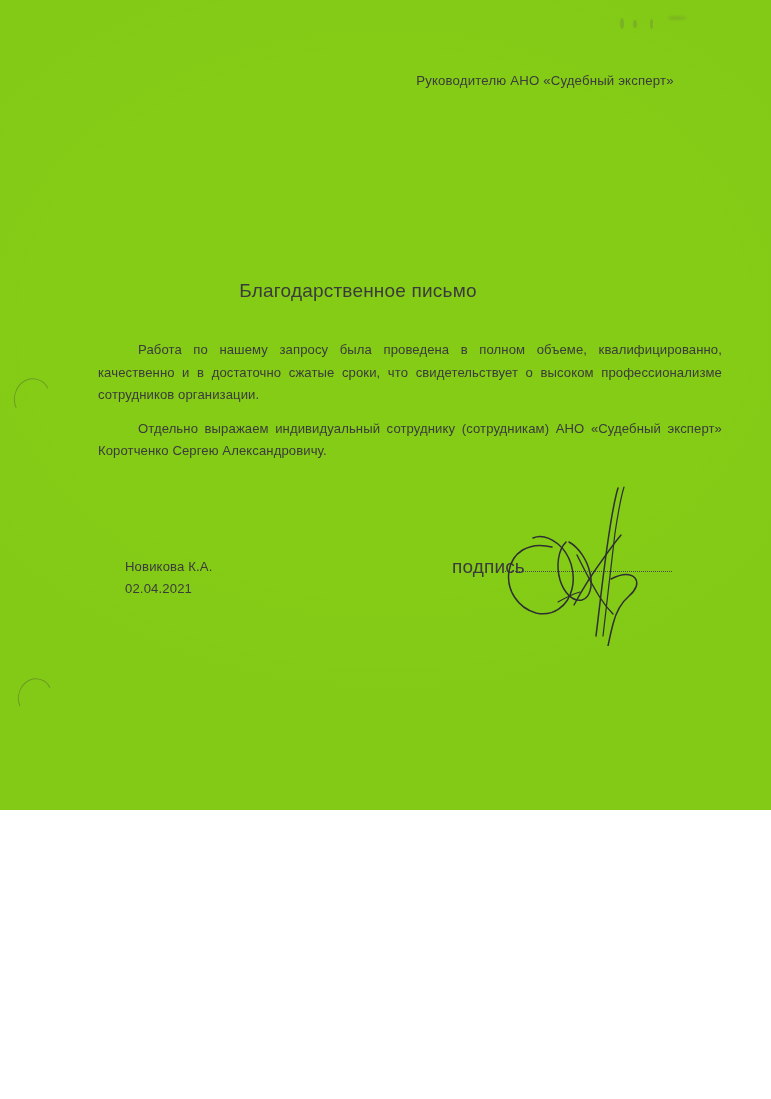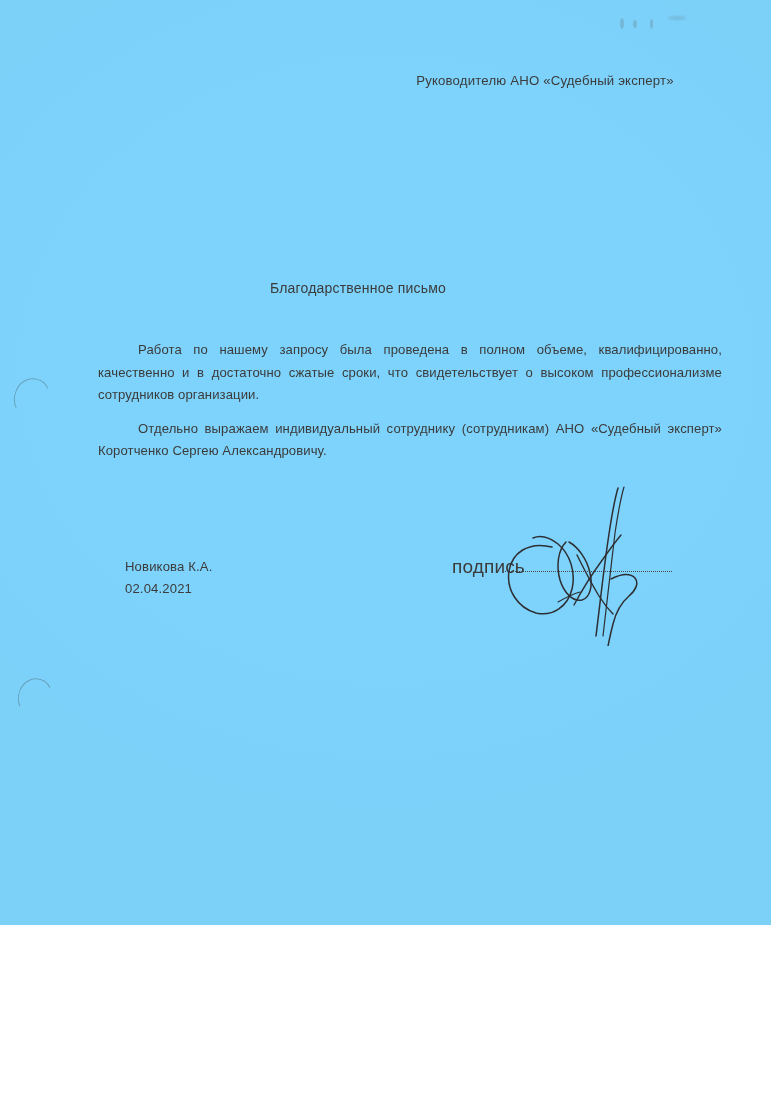--- a/index.html
+++ b/index.html
@@ -3,22 +3,22 @@
 <meta charset="utf-8">
 <style>
   html, body {
     margin: 0;
     padding: 0;
     background: #ffffff;
   }
   #page {
     position: relative;
     width: 771px;
-    height: 925px;
-    background: #7dd3fc;
+    height: 810px;
+    background: #84cc16;
     overflow: hidden;
     font-family: "Liberation Sans", sans-serif;
     color: #3b3b3b;
     -webkit-font-smoothing: antialiased;
   }
 
   
   .scan-tint {
     position: absolute;
     inset: 0;
@@ -42,21 +42,21 @@
     white-space: nowrap;
   }
 
   
   #doc-title {
     position: absolute;
     left: 98px;
     top: 280px;
     width: 624px;
     text-align: center;
-    font-size: 14px;
+    font-size: 19px;
     letter-spacing: 0.2px;
   }
   #doc-title .inner {
     display: inline-block;
     transform: translateX(-52px);
   }
 
   
   #body-text {
     position: absolute;

